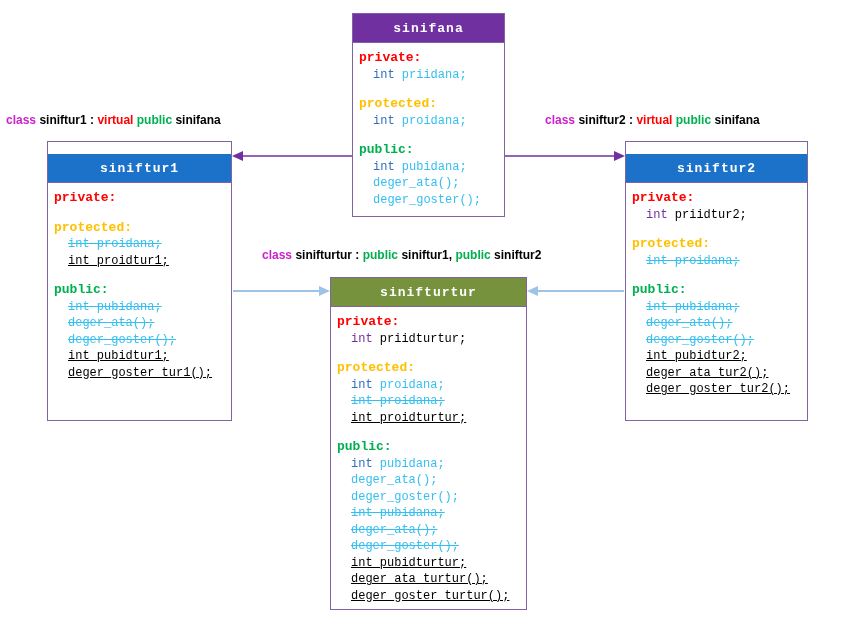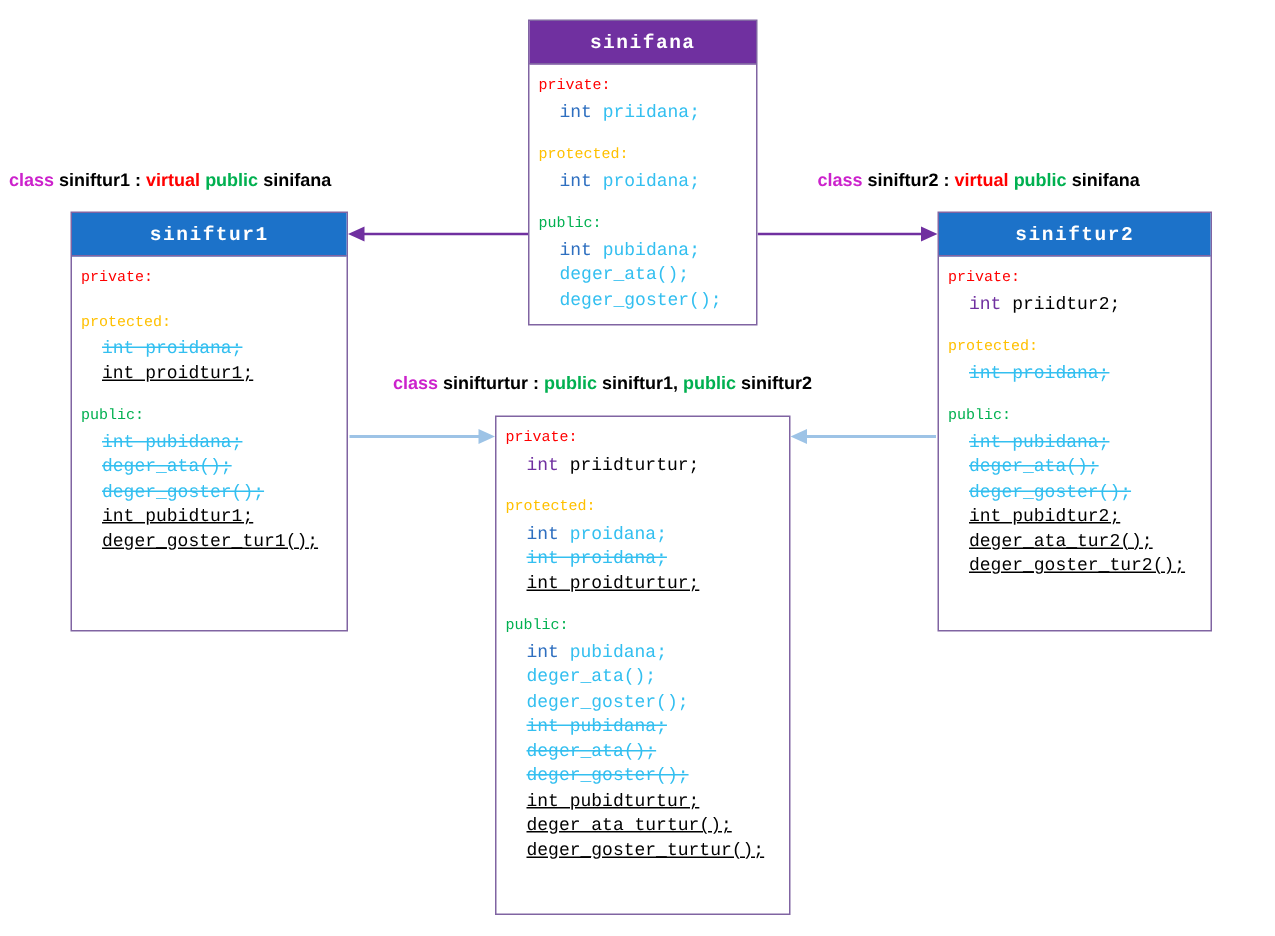--- a/index.html
+++ b/index.html
@@ -24,27 +24,27 @@
     line-height: 29px;
     text-align: center;
     color: #fff;
     font-weight: bold;
     font-size: 13px;
     letter-spacing: 1px;
     border-bottom: 1px solid var(--box_border);
     box-sizing: border-box;
   }
   .hdr-purple { background: var(--header_purple); }
-  .hdr-blue   { background: var(--header_blue); }
+  .hdr-blue   { background: var(--header_blue); margin-top: 12px; }
   .hdr-olive  { background: var(--header_olive); }
 
   .cbox-body { padding: 7px 4px 4px 6px; }
   .sec-label {
-    font-weight: normal;
-    font-size: 10px;
+    font-weight: bold;
+    font-size: 13px;
     line-height: 16.5px;
     margin-top: 13px;
   }
   .sec-label:first-child { margin-top: 0; }
   .sec-private   { color: var(--sec_private); }
   .sec-protected { color: var(--sec_protected); }
   .sec-public    { color: var(--sec_public); }
 
   .member {
     font-size: 12px;
@@ -144,20 +144,21 @@
         <div class="member mem-struck">int pubidana;</div>
         <div class="member mem-struck">deger_ata();</div>
         <div class="member mem-struck">deger_goster();</div>
         <div class="member mem-own">int pubidtur2;</div>
         <div class="member mem-own">deger_ata_tur2();</div>
         <div class="member mem-own">deger_goster_tur2();</div>
       </div>
   </div>
 
   <div class="cbox" style="left:330px; top:277px; width:197px; height:333px;">
+    <div class="cbox-header hdr-olive">sinifturtur</div>
     <div class="cbox-body">
         <div class="sec-label sec-private">private:</div>
         <div class="member mem-own_priv"><span class="kw">int </span>priidturtur;</div>
         <div class="sec-label sec-protected">protected:</div>
         <div class="member mem-base"><span class="kw">int </span>proidana;</div>
         <div class="member mem-struck">int proidana;</div>
         <div class="member mem-own">int proidturtur;</div>
         <div class="sec-label sec-public">public:</div>
         <div class="member mem-base"><span class="kw">int </span>pubidana;</div>
         <div class="member mem-base">deger_ata();</div>

